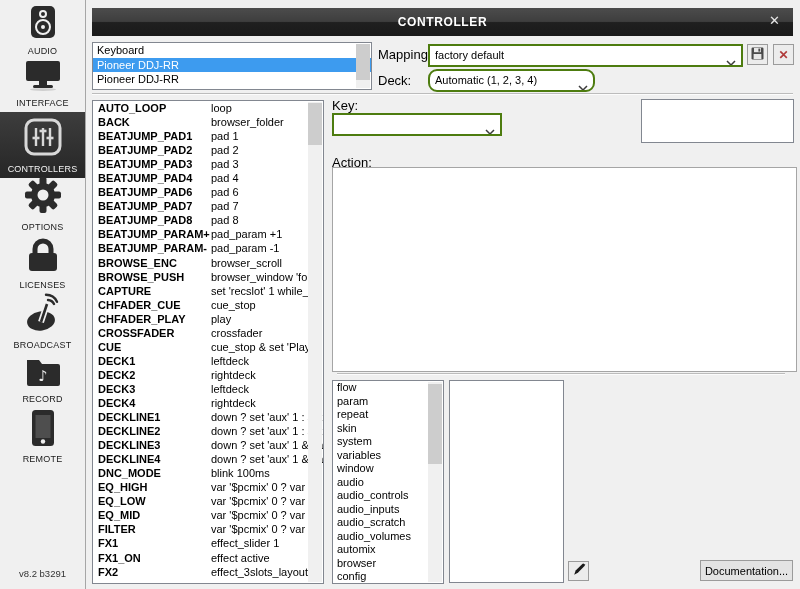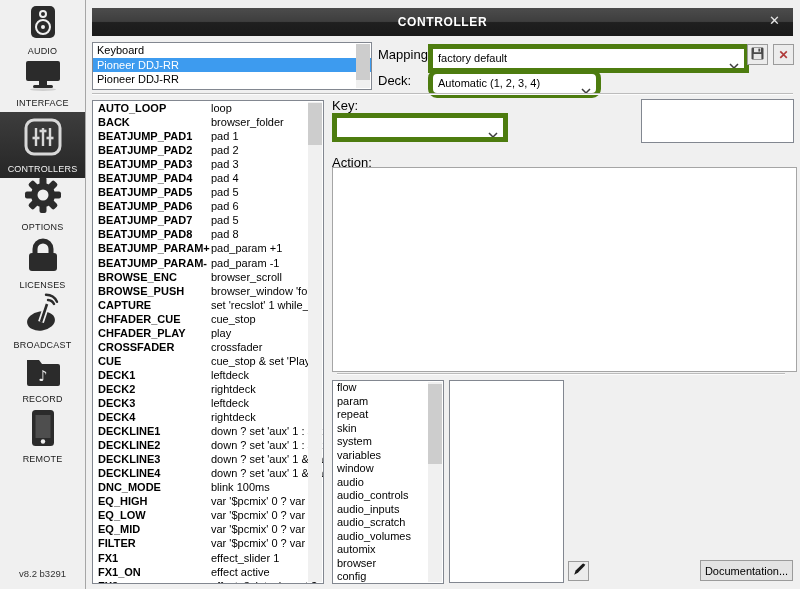--- a/index.html
+++ b/index.html
@@ -27,21 +27,21 @@
   .lrow{height:14.6px;line-height:14.6px;font-size:11px;padding-left:4px;white-space:nowrap;color:#000;}
   .lrow.sel{background:#3d9bef;color:#fff;}
   .map-row{display:flex;height:14.05px;line-height:14.05px;font-size:11px;padding-left:5px;white-space:nowrap;overflow:hidden;}
   .map-row .mk{width:113px;flex:0 0 113px;font-weight:bold;overflow:hidden;}
   .map-row .mv{flex:1;overflow:hidden;}
   .cat-row{height:13.5px;line-height:13.5px;font-size:11px;padding-left:4px;white-space:nowrap;color:#000;}
   .vscroll{position:absolute;top:1px;bottom:1px;right:1px;width:14px;background:#f0f0f0;}
   .vthumb{position:absolute;left:0;width:14px;background:#cdcdcd;}
   
   .flabel{position:absolute;font-size:13px;color:#000;}
-  .combo{position:absolute;background:#fff;border:5px solid #4d7c0f;height:19px;line-height:19px;font-size:11px;padding:0 18px 0 5px;white-space:nowrap;overflow:hidden;cursor:default;}
+  .combo{position:absolute;background:#fff;border:2px solid #4d7c0f;height:19px;line-height:19px;font-size:11px;padding:0 18px 0 5px;white-space:nowrap;overflow:hidden;cursor:default;}
   .combo .chev{position:absolute;right:5px;top:7px;}
   .toolbtn{position:absolute;width:21px;height:21px;background:#ececec;border:1px solid #9b9b9b;display:flex;align-items:center;justify-content:center;box-sizing:border-box;cursor:default;}
   .xglyph{color:#b03a3a;font-weight:bold;font-size:12px;line-height:12px;}
   .pushbtn{position:absolute;background:#e3e3e3;border:1px solid #9b9b9b;font-size:11px;color:#000;display:flex;align-items:center;justify-content:center;box-sizing:border-box;cursor:default;}
   .hsep{position:absolute;height:0;border-top:1px solid #bcbcbc;border-bottom:1px solid #fcfcfc;}
   .plainbox{position:absolute;background:#fff;border:1px solid #828790;}
   textarea.action{position:absolute;background:#fff;border:1px solid #a5a5a5;resize:none;outline:none;font-family:"Liberation Sans",sans-serif;font-size:11px;}
 </style>
 </head>
 <body>
@@ -222,30 +222,26 @@
       </div>
       <div class="map-row">
         <span class="mk">BEATJUMP_PAD3</span>
         <span class="mv">pad 3</span>
       </div>
       <div class="map-row">
         <span class="mk">BEATJUMP_PAD4</span>
         <span class="mv">pad 4</span>
       </div>
       <div class="map-row">
-        <span class="mk">BEATJUMP_PAD5</span>
-        <span class="mv">pad 5</span>
-      </div>
-      <div class="map-row">
         <span class="mk">BEATJUMP_PAD6</span>
         <span class="mv">pad 6</span>
       </div>
       <div class="map-row">
         <span class="mk">BEATJUMP_PAD7</span>
-        <span class="mv">pad 5</span>
+        <span class="mv">pad 7</span>
       </div>
       <div class="map-row">
         <span class="mk">BEATJUMP_PAD8</span>
         <span class="mv">pad 8</span>
       </div>
       <div class="map-row">
         <span class="mk">BEATJUMP_PARAM+</span>
         <span class="mv">pad_param +1</span>
       </div>
       <div class="map-row">

